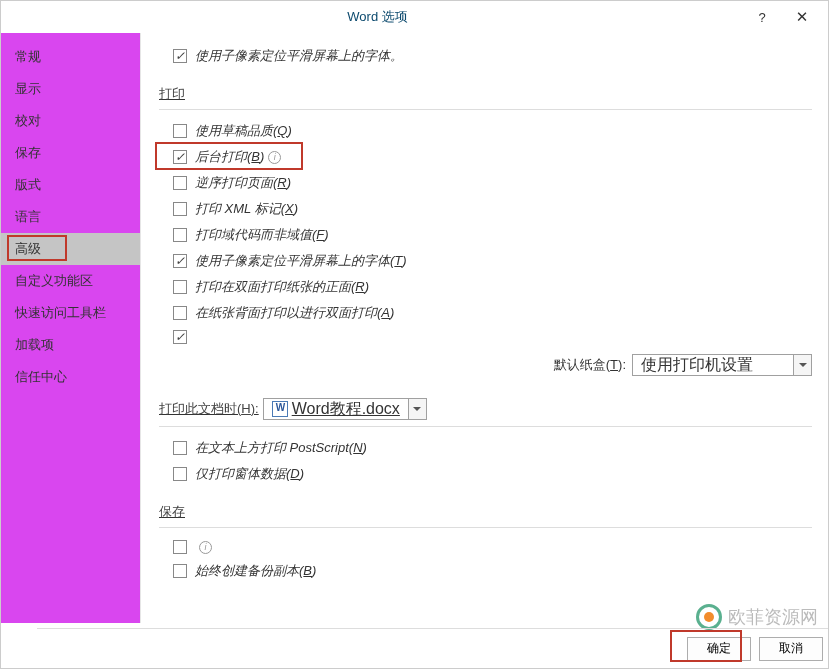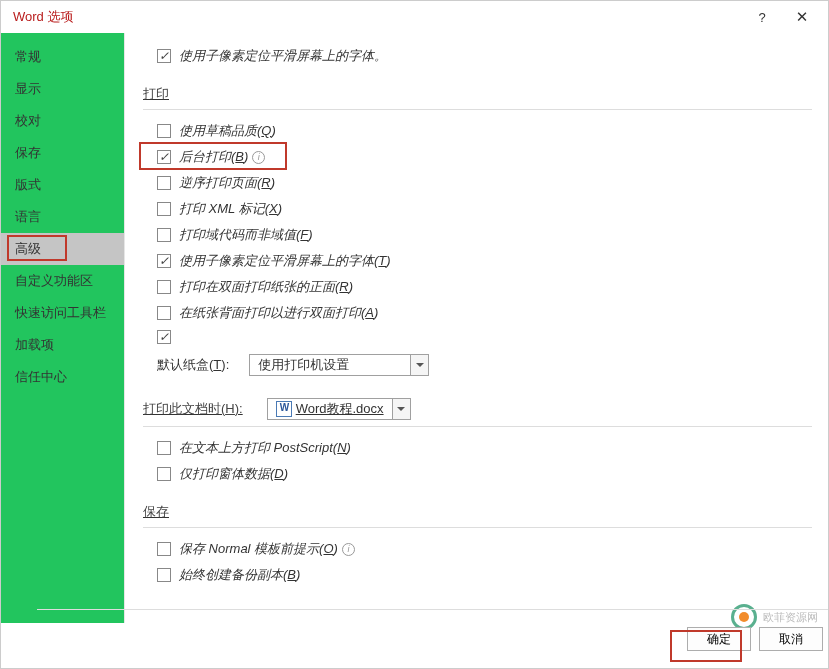--- a/index.html
+++ b/index.html
@@ -1,51 +1,51 @@
 <!DOCTYPE html>
 <html><head>
 <meta charset="utf-8">
 <style>
 * { box-sizing: border-box; font-family: "Microsoft YaHei", "Segoe UI", sans-serif; }
 body { margin: 0; background: #fff; font-size: 13px; color: #333; }
 .window { width: 829px; height: 669px; position: relative; border: 1px solid #ccc; background: #fff; }
 .titlebar { height: 32px; display: flex; align-items: center; padding: 0 6px 0 12px; }
-.titlebar .title { flex: 1; font-size: 13px; color: #b91c1c; }
+.titlebar .title { flex: 1; font-size: 13px; color: #0c4a6e; text-align: center; }
 .titlebar .btn { width: 40px; height: 28px; display: flex; align-items: center; justify-content: center; font-family: "Segoe UI", sans-serif; font-size: 13px; cursor: pointer; }
 .titlebar .btn.close { font-size: 15px; }
 .body { display: flex; height: 590px; }
-.sidebar { width: 124px; background: #22c55e; padding-top: 8px; border-right: 1px solid #e6e6e6; }
+.sidebar { width: 140px; background: #d946ef; padding-top: 8px; border-right: 1px solid #e6e6e6; }
 .side-item { padding: 7px 14px; font-size: 13px; color: #333; cursor: pointer; position: relative; }
 .side-item.active { background: #c5c5c5; }
 .side-item .hl { position: absolute; left: 6px; top: 2px; width: 60px; height: 26px; border: 2px solid #c0392b; pointer-events: none; }
 .content { flex: 1; position: relative; overflow-y: scroll; padding: 10px 16px 10px 18px; }
 .content::-webkit-scrollbar { width: 17px; }
 .content::-webkit-scrollbar-track { background: #f0f0f0; }
 .content::-webkit-scrollbar-thumb { background: #c1c1c1; }
 .chk-row { display: flex; align-items: center; padding: 4px 0 4px 14px; position: relative; font-style: italic; }
 .chk { width: 14px; height: 14px; border: 1px solid #888; margin-right: 8px; display: inline-flex; align-items: center; justify-content: center; cursor: pointer; flex-shrink: 0; }
 .chk.checked::after { content: "✓"; font-size: 12px; line-height: 1; color: #444; }
 .chk-row .lbl u { text-decoration: underline; }
 .info { display: inline-block; width: 13px; height: 13px; border: 1px solid #999; border-radius: 50%; font-size: 9px; color: #999; text-align: center; line-height: 11px; margin-left: 4px; }
 .hl-box { position: absolute; border: 2px solid #c0392b; pointer-events: none; }
 .section { border-bottom: 1px solid #ddd; margin: 10px 0 8px 0; padding: 6px 0; text-decoration: underline; }
 .section .sec-title { font-size: 13px; color: #444; }
-.field-row { display: flex; align-items: center; padding: 6px 0 6px 14px; gap: 20px; }
+.field-row { display: flex; align-items: center; padding: 6px 0 6px 14px; gap: 6px; justify-content: flex-end; }
 .combo { display: inline-flex; align-items: stretch; border: 1px solid #a0a0a0; background: #fff; height: 22px; }
-.combo .combo-text { padding: 2px 8px; font-size: 13px; min-width: 120px; display: flex; align-items: center; }
+.combo .combo-text { padding: 2px 8px; font-size: 16px; min-width: 120px; display: flex; align-items: center; }
 .combo .combo-text.wide { min-width: 160px; }
 .combo .combo-text.doc { min-width: 90px; }
 .combo .combo-btn { width: 18px; border-left: 1px solid #a0a0a0; display: flex; align-items: center; justify-content: center; background: #f5f5f5; cursor: pointer; }
 .combo .combo-btn::after { content: ""; border: 4px solid transparent; border-top: 4px solid #555; margin-top: 3px; }
 .doc-icon { width: 16px; height: 16px; background: #fff; border: 1px solid #4a7ab5; position: relative; display: inline-block; margin-right: 4px; }
 .doc-icon::after { content: "W"; position: absolute; left: 3px; top: 0; font-size: 10px; font-weight: bold; color: #2b579a; }
-.footer { position: absolute; bottom: 0; left: 0; right: 0; height: 59px; border-top: 1px solid #ddd; display: flex; align-items: center; justify-content: flex-end; padding: 0 5px; gap: 8px; margin-left: 36px; }
+.footer { position: absolute; bottom: 0; left: 0; right: 0; height: 40px; border-top: 1px solid #ddd; display: flex; align-items: center; justify-content: flex-end; padding: 0 5px; gap: 8px; margin-left: 36px; }
 .dlg-btn { min-width: 64px; height: 24px; border: 1px solid #adadad; background: #fdfdfd; font-size: 12px; cursor: pointer; padding: 0 12px; }
 .footer .ok-hl { position: absolute; right: 86px; bottom: 6px; width: 72px; height: 32px; border: 2px solid #c0392b; pointer-events: none; }
-.watermark { position: absolute; right: 10px; bottom: 38px; font-size: 11px; color: #bbb; display: flex; align-items: center; gap: 6px; pointer-events: none; }
+.watermark { position: absolute; right: 10px; bottom: 38px; font-size: 18px; color: #bbb; display: flex; align-items: center; gap: 6px; pointer-events: none; }
 .wm-logo { width: 26px; height: 26px; border: 3px solid #5ab08f; border-radius: 50%; position: relative; }
 .wm-logo::after { content: ""; position: absolute; left: 5px; top: 5px; width: 10px; height: 10px; background: #f28c2c; border-radius: 50%; }
 </style>
 </head>
 <body>
 
 <div class="window">
   <div class="titlebar">
     <span class="title">Word 选项</span>
     <div class="btn">?</div>
@@ -118,21 +118,21 @@
         <span class="chk checked"></span>
       </div>
       <div class="field-row">
         <span class="lbl"><span>默认纸盒(</span><u>T</u><span>):</span></span>
         <div class="combo">
           <span class="combo-text wide">使用打印机设置</span>
           <span class="combo-btn"></span>
         </div>
       </div>
 
-      <div class="section" style="display:flex;align-items:center;gap:24px;">
+      <div class="section" style="display:flex;align-items:center;gap:4px;">
         <span class="sec-title"><span>打印此文档时(</span><u>H</u><span>):</span></span>
         <div class="combo">
           <span class="combo-text doc">
               <span class="doc-icon"></span>
               <span>Word教程.docx</span>
             </span>
           <span class="combo-btn"></span>
         </div>
       </div>
 
@@ -144,21 +144,20 @@
         <span class="chk"></span>
         <span class="lbl"><span>仅打印窗体数据(</span><u>D</u><span>)</span></span>
       </div>
 
       <div class="section">
         <span class="sec-title">保存</span>
       </div>
 
       <div class="chk-row">
         <span class="chk"></span>
-        <span class="lbl"><span>保存 Normal 模板前提示(</span><u>O</u><span>)</span></span>
         <span class="info">i</span>
       </div>
       <div class="chk-row">
         <span class="chk"></span>
         <span class="lbl"><span>始终创建备份副本(</span><u>B</u><span>)</span></span>
       </div>
       <div class="chk-row">
 
         <span class="lbl"></span>
       </div>

